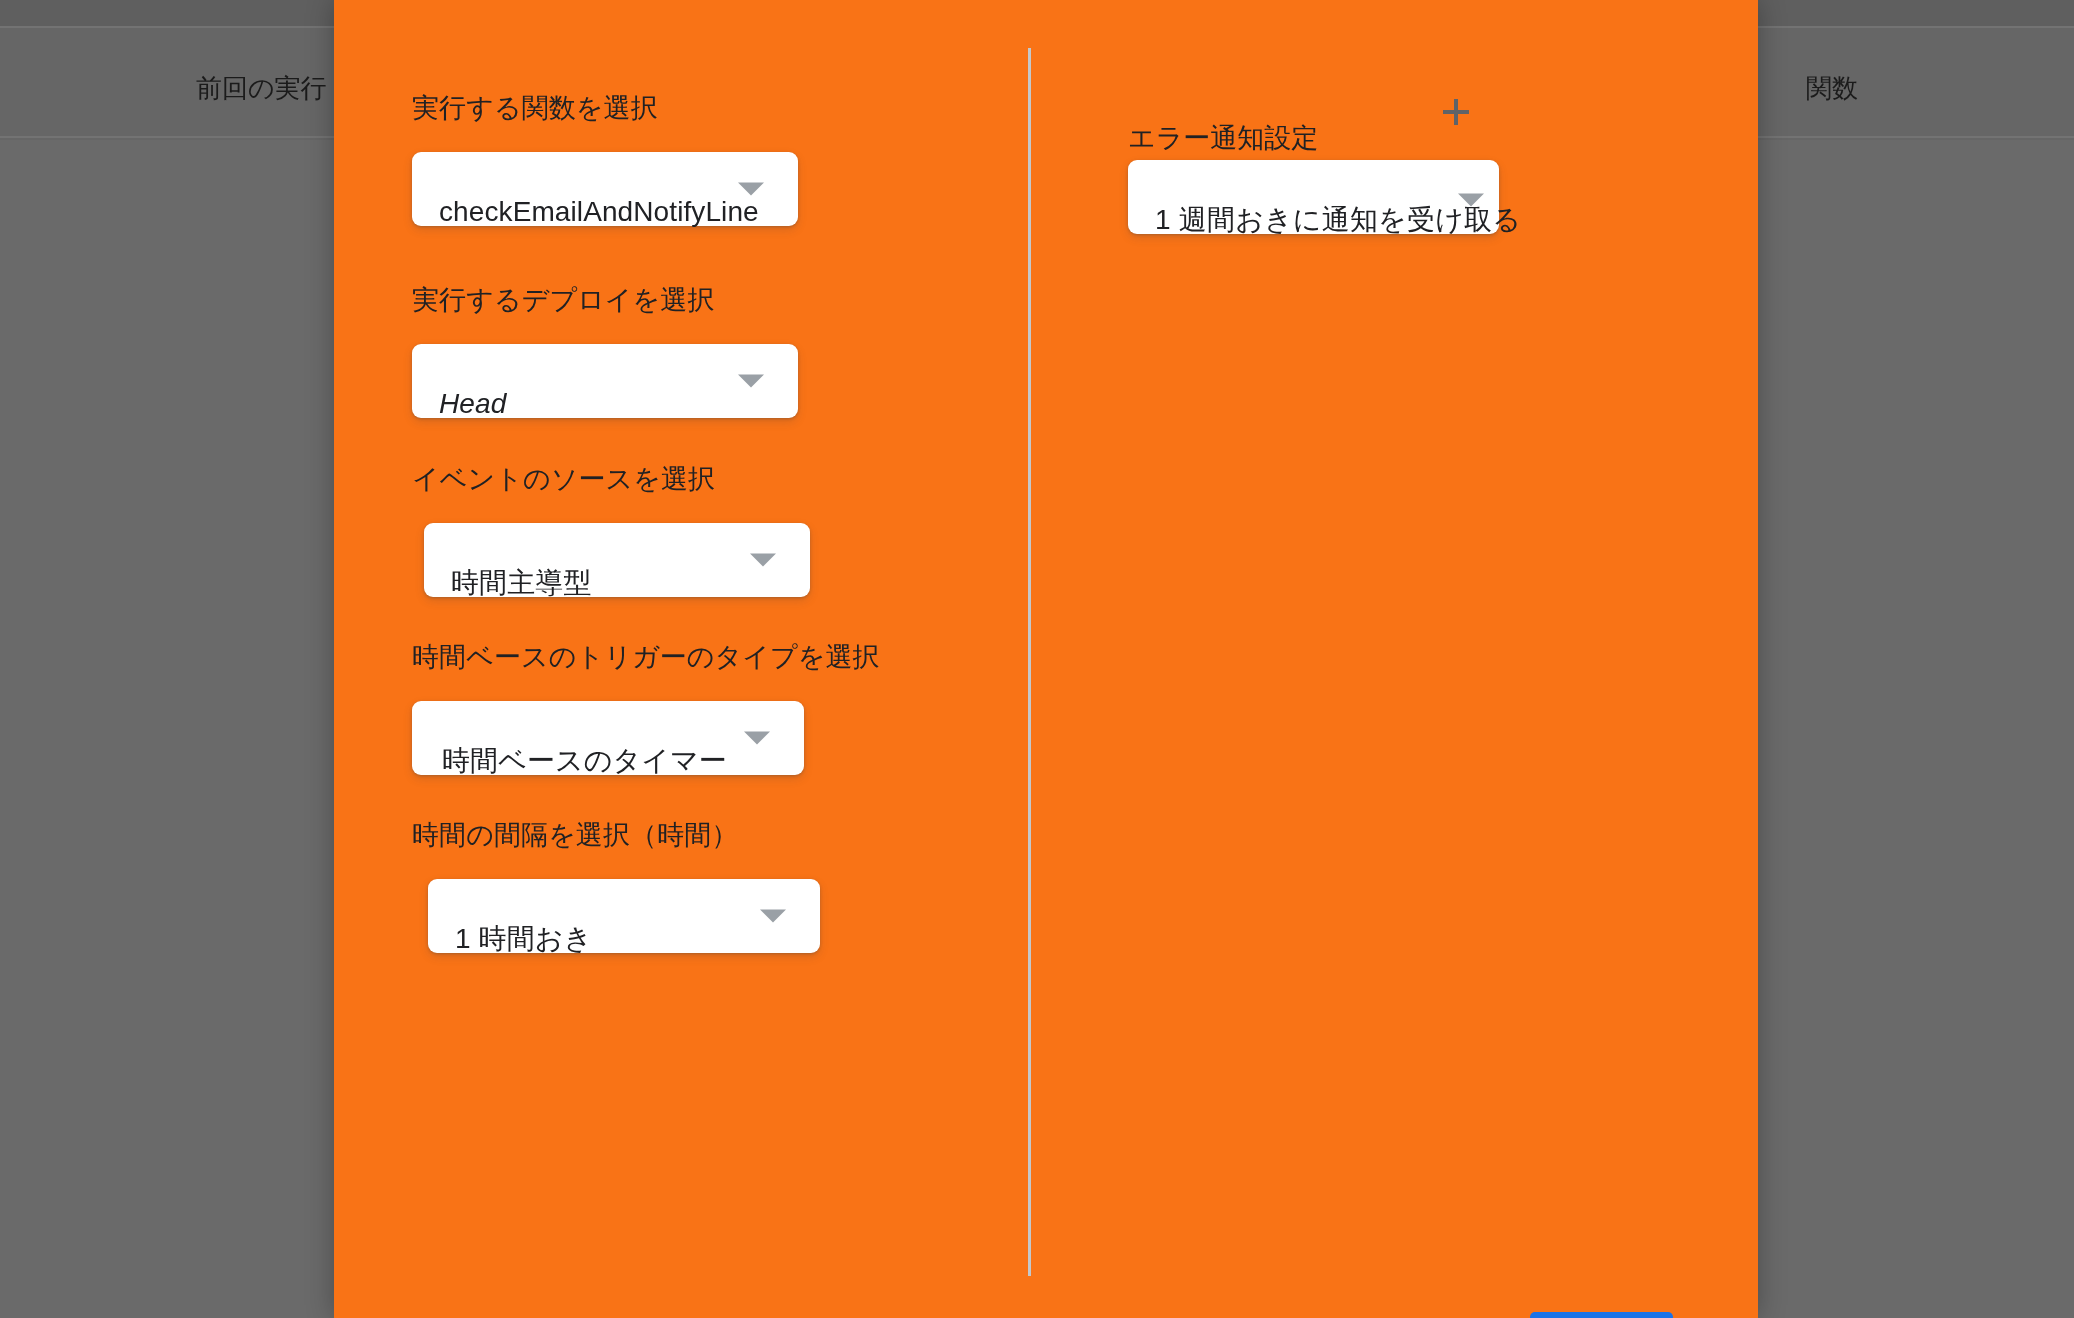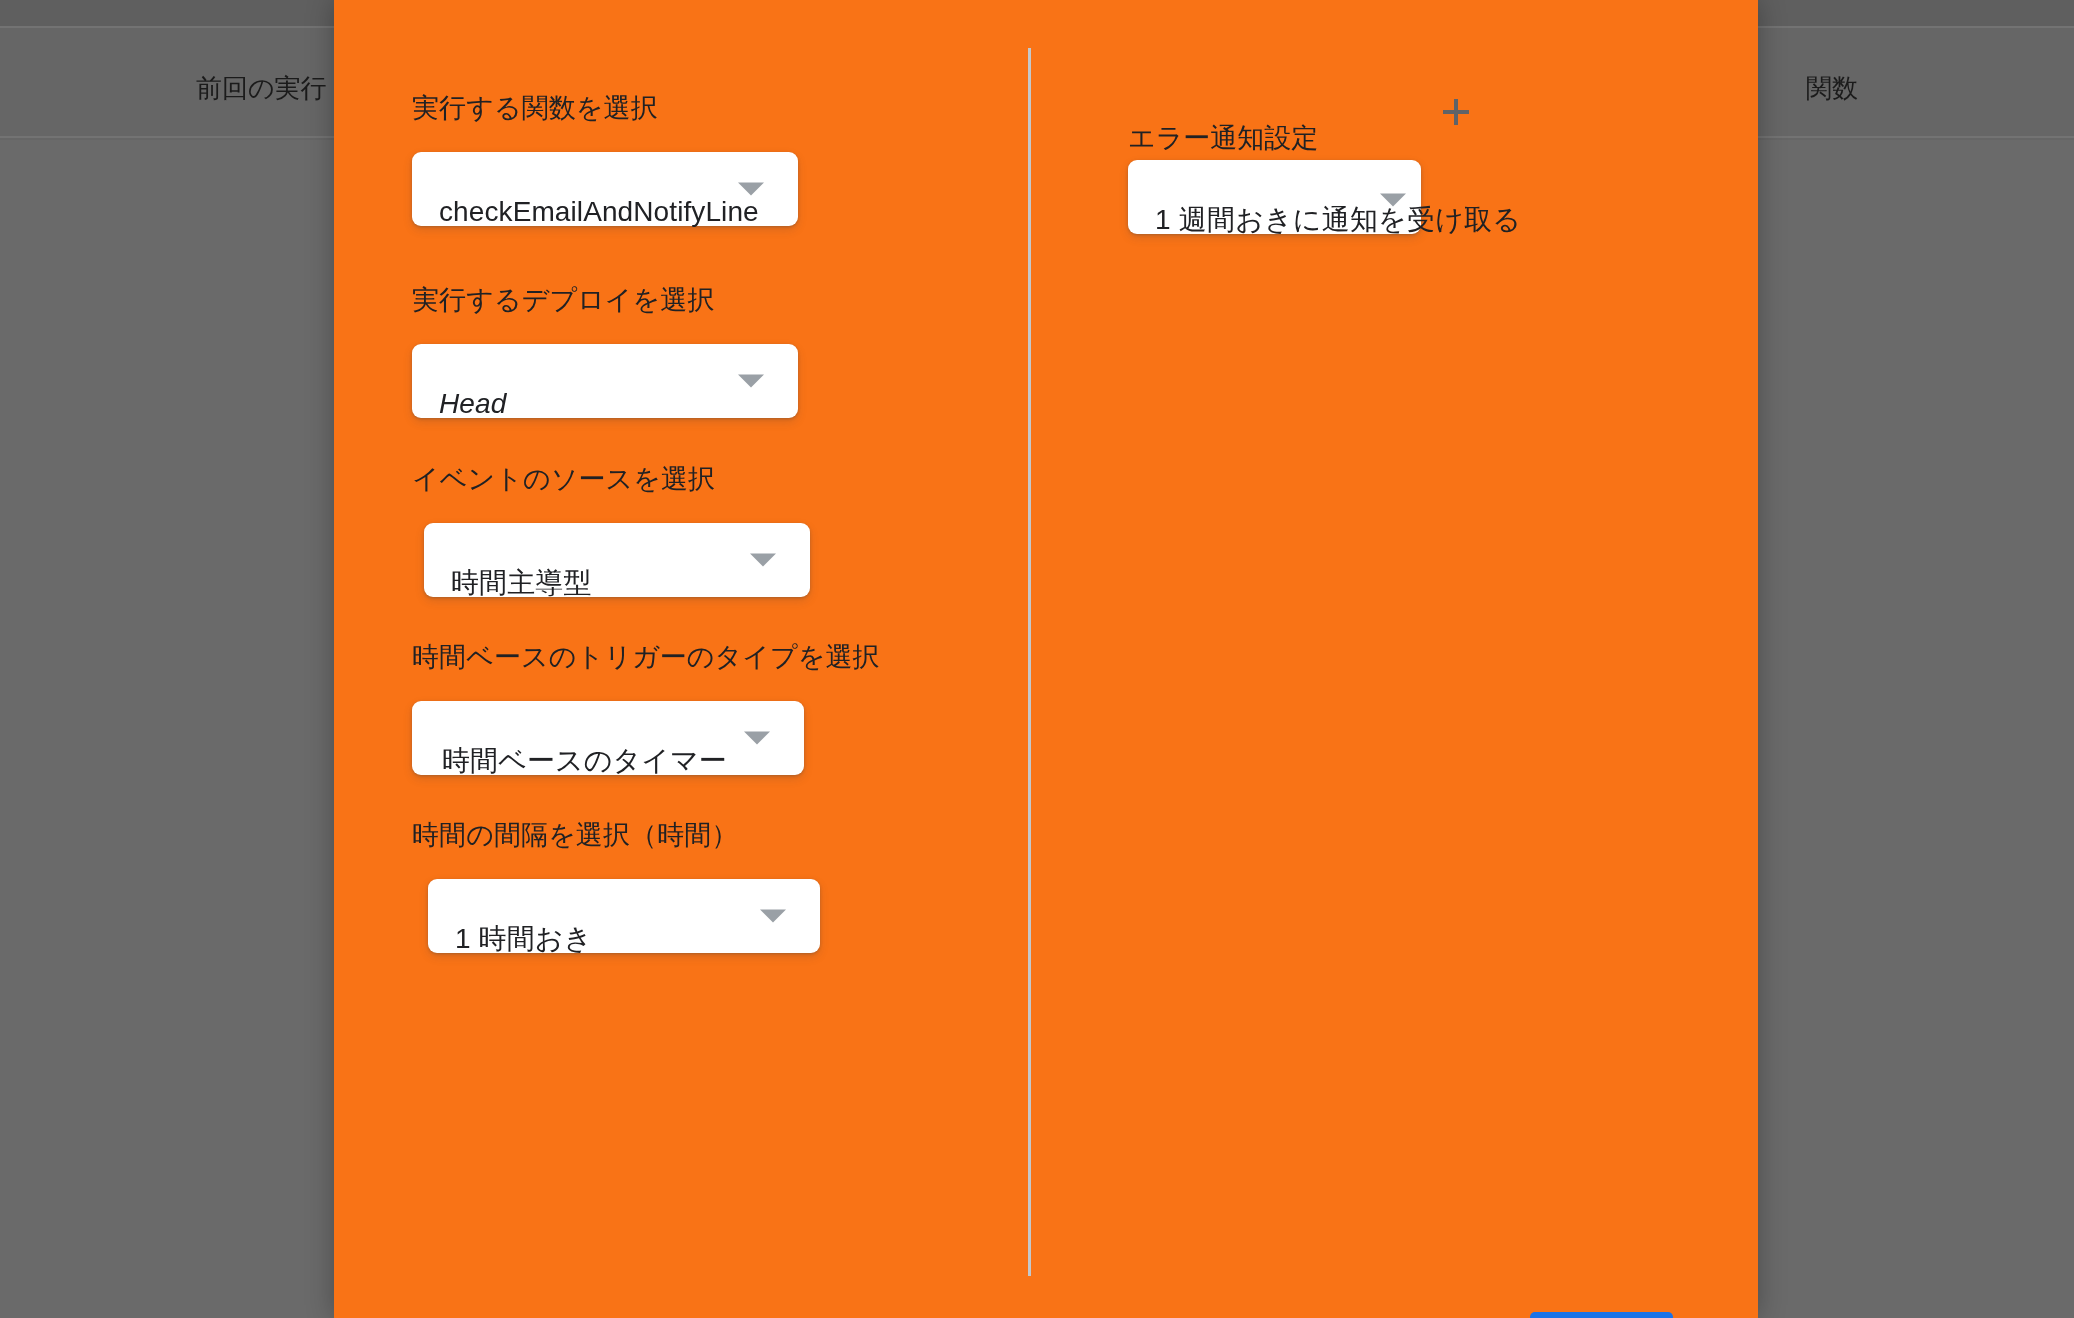--- a/index.html
+++ b/index.html
@@ -152,21 +152,21 @@
     display: flex;
     align-items: center;
     justify-content: center;
   }
   .add-btn svg { display: block; }
 
   .notify-box {
     position: absolute;
     left: 0;
     top: 160px;
-    width: 293px;
+    width: 371px;
   }
   .notify-box .select-value { letter-spacing: 0.2px; }
   .notify-box .caret {
     right: 15px;
     top: 40px;
   }
 
   
   .save-button {
     position: absolute;

